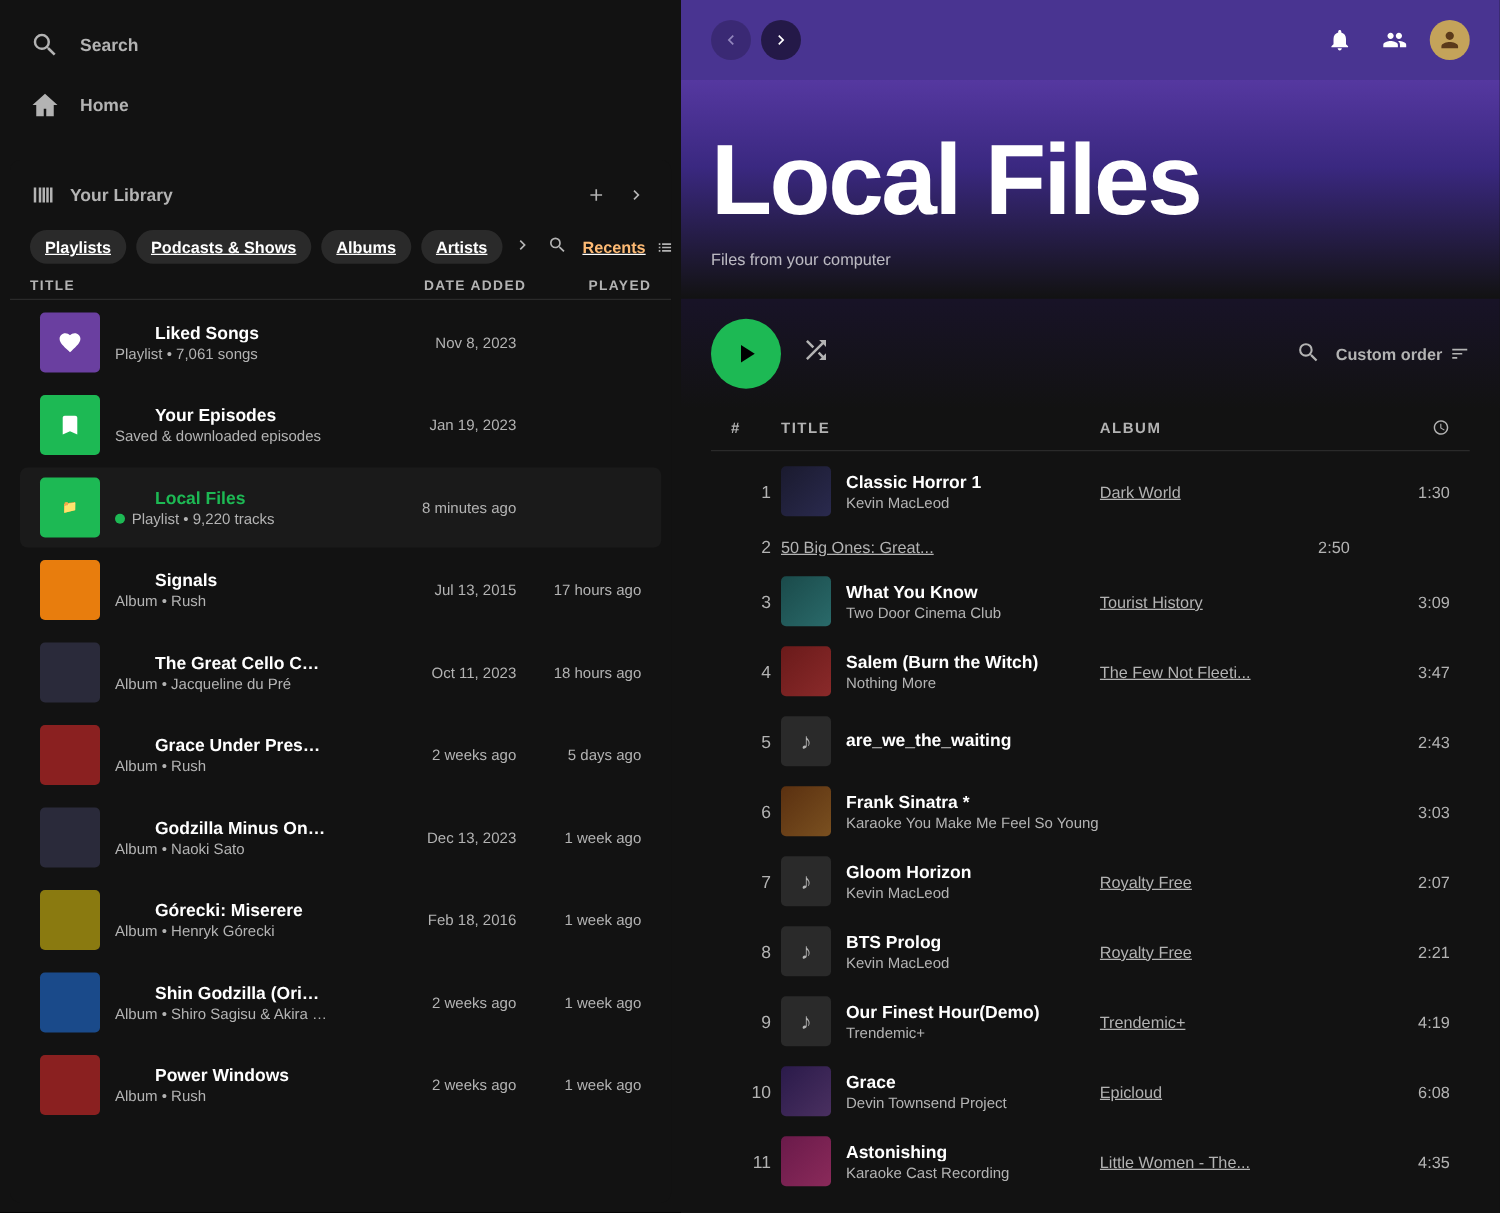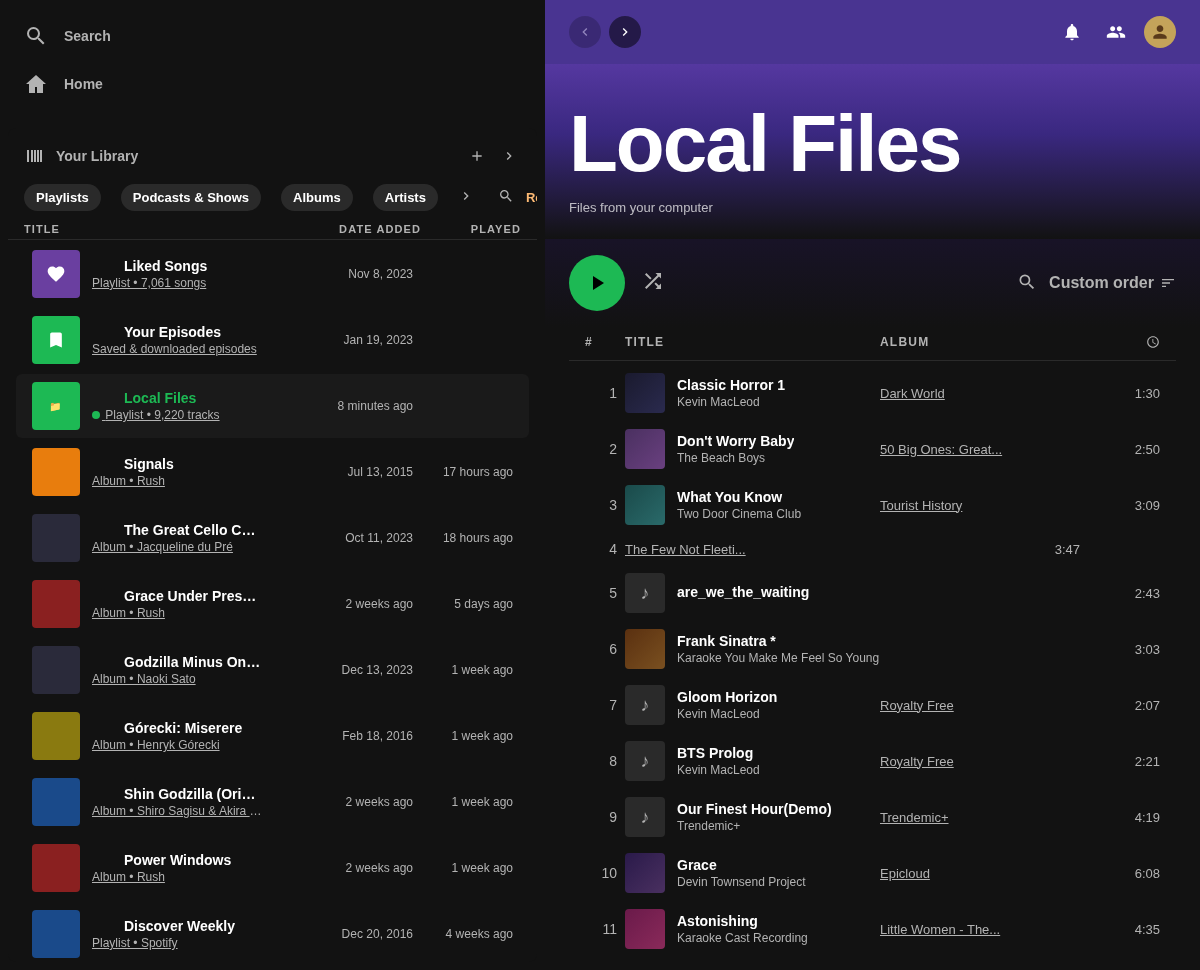--- a/index.html
+++ b/index.html
@@ -93,24 +93,25 @@
       padding: 4px;
       border-radius: 50%;
       display: flex;
       align-items: center;
       justify-content: center;
     }
 
     
     .filter-pills {
       display: flex;
-      gap: 20px;
+      gap: 8px;
       padding: 8px 16px;
       flex-wrap: nowrap;
       overflow: hidden;
+      text-decoration: underline;
     }
 
     .pill {
       background: #2a2a2a;
       border: none;
       color: #fff;
       padding: 6px 12px;
       border-radius: 20px;
       font-size: 13px;
       font-weight: 600;
@@ -206,21 +207,20 @@
       padding-left: 32px;
     }
     .lib-name.active { color: #1db954; }
     .lib-sub {
       font-size: 12px;
       color: #b3b3b3;
       white-space: nowrap;
       overflow: hidden;
       text-overflow: ellipsis;
       margin-top: 2px;
-      text-decoration: underline;
     }
 
     .lib-date {
       font-size: 12px;
       color: #b3b3b3;
       width: 150px;
       text-align: right;
       flex-shrink: 0;
     }
     .lib-played {
@@ -376,21 +376,21 @@
       background: none;
       border: none;
       color: #b3b3b3;
       cursor: pointer;
     }
 
     .custom-order-btn {
       background: none;
       border: none;
       color: #b3b3b3;
-      font-size: 16px;
+      font-size: 13px;
       font-weight: 600;
       cursor: pointer;
       display: flex;
       align-items: center;
       gap: 6px;
     }
 
     
     .track-list {
       padding: 0 24px 24px;
@@ -681,29 +681,20 @@
         <div class="library-item">
           <div class="lib-thumb lib-thumb-red"></div>
           <div class="lib-info">
             <div class="lib-name">Power Windows</div>
             <div class="lib-sub">Album • Rush</div>
           </div>
           <div class="lib-date">2 weeks ago</div>
           <div class="lib-played">1 week ago</div>
         </div>
 
-        <div class="library-item">
-          <div class="lib-thumb lib-thumb-blue"></div>
-          <div class="lib-info">
-            <div class="lib-name">Discover Weekly</div>
-            <div class="lib-sub">Playlist • Spotify</div>
-          </div>
-          <div class="lib-date">Dec 20, 2016</div>
-          <div class="lib-played">4 weeks ago</div>
-        </div>
 
       </div>
     </div>
   </div>
 
   <div class="content-area">
 
     <div class="top-bar">
       <div class="nav-arrows">
         <button class="nav-arrow-btn" disabled="">
@@ -790,46 +781,46 @@
             <div class="track-name">Classic Horror 1</div>
             <div class="track-artist">Kevin MacLeod</div>
           </div>
         </div>
         <div class="track-album">Dark World</div>
         <div class="track-duration">1:30</div>
       </div>
 
       <div class="track-row">
         <div class="track-num">2</div>
-        <div class="track-info">
-          <div class="track-thumb" style="background:linear-gradient(135deg,#4a3060,#6a4080)"></div>
-          <div class="track-details">
-            <div class="track-name">Don't Worry Baby</div>
-            <div class="track-artist">The Beach Boys</div>
-          </div>
-        </div>
         <div class="track-album">50 Big Ones: Great...</div>
         <div class="track-duration">2:50</div>
       </div>
 
       <div class="track-row">
         <div class="track-num">3</div>
         <div class="track-info">
           <div class="track-thumb" style="background:linear-gradient(135deg,#1a4a4a,#2a6a6a)"></div>
           <div class="track-details">
             <div class="track-name">What You Know</div>
             <div class="track-artist">Two Door Cinema Club</div>
           </div>
         </div>
         <div class="track-album">Tourist History</div>
         <div class="track-duration">3:09</div>
       </div>
 
       <div class="track-row">
         <div class="track-num">4</div>
+        <div class="track-info">
+          <div class="track-thumb" style="background:linear-gradient(135deg,#6a1a1a,#8a2a2a)"></div>
+          <div class="track-details">
+            <div class="track-name">Salem (Burn the Witch)</div>
+            <div class="track-artist">Nothing More</div>
+          </div>
+        </div>
         <div class="track-album">The Few Not Fleeti...</div>
         <div class="track-duration">3:47</div>
       </div>
 
       <div class="track-row">
         <div class="track-num">5</div>
         <div class="track-info">
           <div class="track-thumb" style="background:#2a2a2a;display:flex;align-items:center;justify-content:center;font-size:18px;color:#b3b3b3;">♪</div>
           <div class="track-details">
             <div class="track-name">are_we_the_waiting</div>

